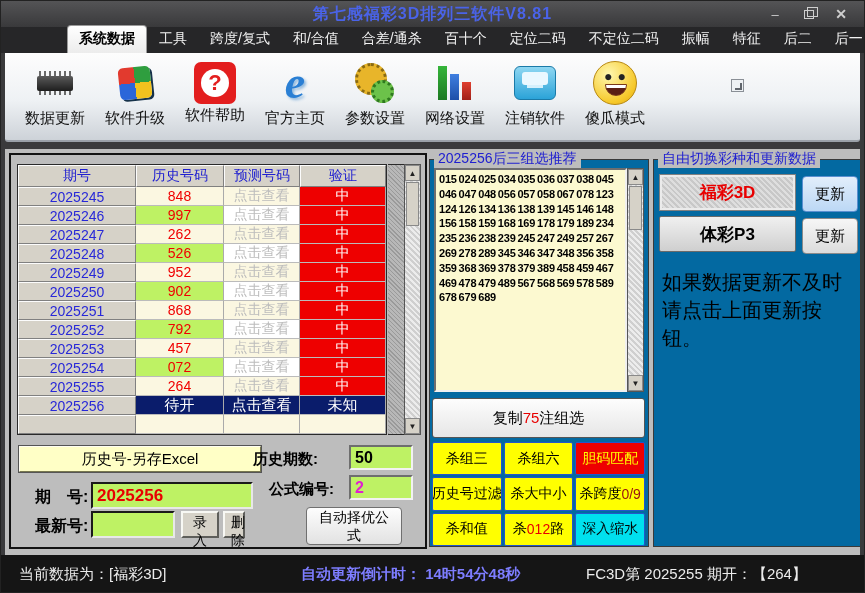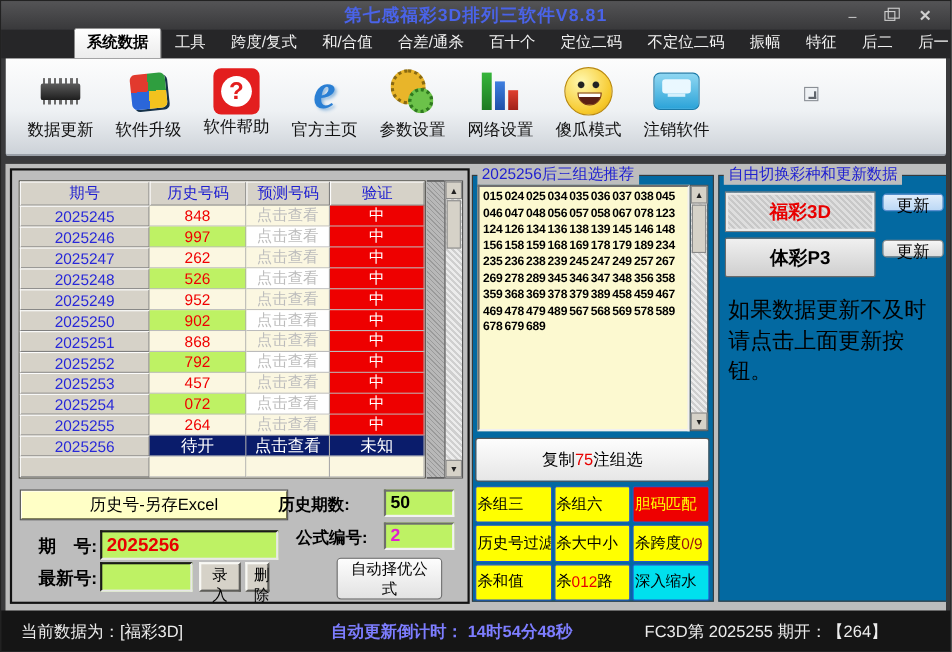--- a/index.html
+++ b/index.html
@@ -96,29 +96,29 @@
 
   
   .panel-mid{left:424px;top:10px;width:220px;height:388px;}
   .numbers-box{position:absolute;left:4px;top:8px;width:193px;height:224px;background:#fcf9d0;border:2px solid;border-color:#6e6e6e #f0f0f0 #f0f0f0 #6e6e6e;padding:2px 1px 2px 3px;overflow:hidden;}
   .numbers-text{font-size:11px;font-weight:bold;color:#000;line-height:14.8px;word-spacing:-1px;letter-spacing:-0.2px;}
   .nb-scroll{left:197px;top:8px;width:17px;height:224px;}
   .copy-btn{position:absolute;left:2px;top:238px;width:213px;height:40px;background:linear-gradient(#fdfdfd,#e6e6e6);border:1px solid #555;border-radius:3px;font-size:15px;color:#000;cursor:pointer;}
   .red-num{color:#e80000;}
   .maroon{color:#991111;}
   .btn-grid{position:absolute;left:2px;top:282px;width:213px;height:104px;display:grid;grid-template-columns:1fr 1fr 1fr;grid-template-rows:1fr 1fr 1fr;gap:2px;}
-  .gbtn{border:1px solid #2356cc;border-radius:2px;font-size:14px;color:#000;cursor:pointer;display:flex;align-items:center;justify-content:flex-start;padding:0 1px;white-space:nowrap;overflow:hidden;}
+  .gbtn{border:1px solid #2356cc;border-radius:2px;font-size:14px;color:#000;cursor:pointer;display:flex;align-items:center;justify-content:center;padding:0 1px;white-space:nowrap;overflow:hidden;}
   .gbtn.yellow{background:#ffff00;}
   .gbtn.red{background:#ee0000;color:#ffff00;}
   .gbtn.cyan{background:#00e0ee;color:#000;}
 
   
   .panel-right{left:648px;top:10px;width:208px;height:388px;}
   .fc3d-btn{position:absolute;left:5px;top:14px;width:137px;height:37px;background:repeating-linear-gradient(45deg,#dedede 0 2px,#c8c8c8 2px 4px);border:1px solid #808080;box-shadow:inset 0 0 0 2px #ebebeb;font-size:17px;font-weight:bold;color:#e80000;cursor:pointer;}
-  .upd-btn{position:absolute;width:56px;height:16px;border-radius:4px;font-size:15px;color:#000;cursor:pointer;}
+  .upd-btn{position:absolute;width:56px;height:36px;border-radius:4px;font-size:15px;color:#000;cursor:pointer;}
   .upd1{left:148px;top:16px;background:linear-gradient(#e2eefb,#bcd8f5);border:1px solid #5a8fd0;}
   .upd2{left:148px;top:58px;background:linear-gradient(#f6f6f6,#dcdcdc);border:1px solid #8a8a8a;}
   .tcp3-btn{position:absolute;left:5px;top:56px;width:137px;height:36px;background:linear-gradient(#f0f0f0,#cfcfcf);border:1px solid #6a6a6a;border-radius:2px;font-size:17px;font-weight:bold;color:#000;cursor:pointer;}
   .note{position:absolute;left:8px;top:108px;width:194px;font-size:20px;font-weight:normal;color:#000;line-height:1.4;}
 
   
   .statusbar{position:absolute;left:0;right:0;bottom:0;height:37px;background:#151515;}
   .st-left{position:absolute;left:18px;top:10px;color:#ececec;font-size:15px;}
   .st-center{position:absolute;left:300px;top:10px;color:#7d7dff;font-size:15px;font-weight:bold;}
   .st-right{position:absolute;left:585px;top:10px;color:#ececec;font-size:15px;}
@@ -193,27 +193,27 @@
         <span class="ticon settings-icon"></span>
         <span class="tlabel">参数设置</span>
       </div>
 
       <div class="titem">
         <span class="ticon network-icon"></span>
         <span class="tlabel">网络设置</span>
       </div>
 
       <div class="titem">
+        <span class="ticon logout-icon"></span>
+        <span class="tlabel">注销软件</span>
+      </div>
+
+      <div class="titem">
         <span class="ticon smiley-icon"></span>
         <span class="tlabel">傻瓜模式</span>
-      </div>
-
-      <div class="titem">
-        <span class="ticon logout-icon"></span>
-        <span class="tlabel">注销软件</span>
       </div>
     </div>
   <span class="overflow-btn"></span>
 
   <div class="main">
 
     <div class="panel-left">
       <div class="htable">
         <div class="thead">
 

